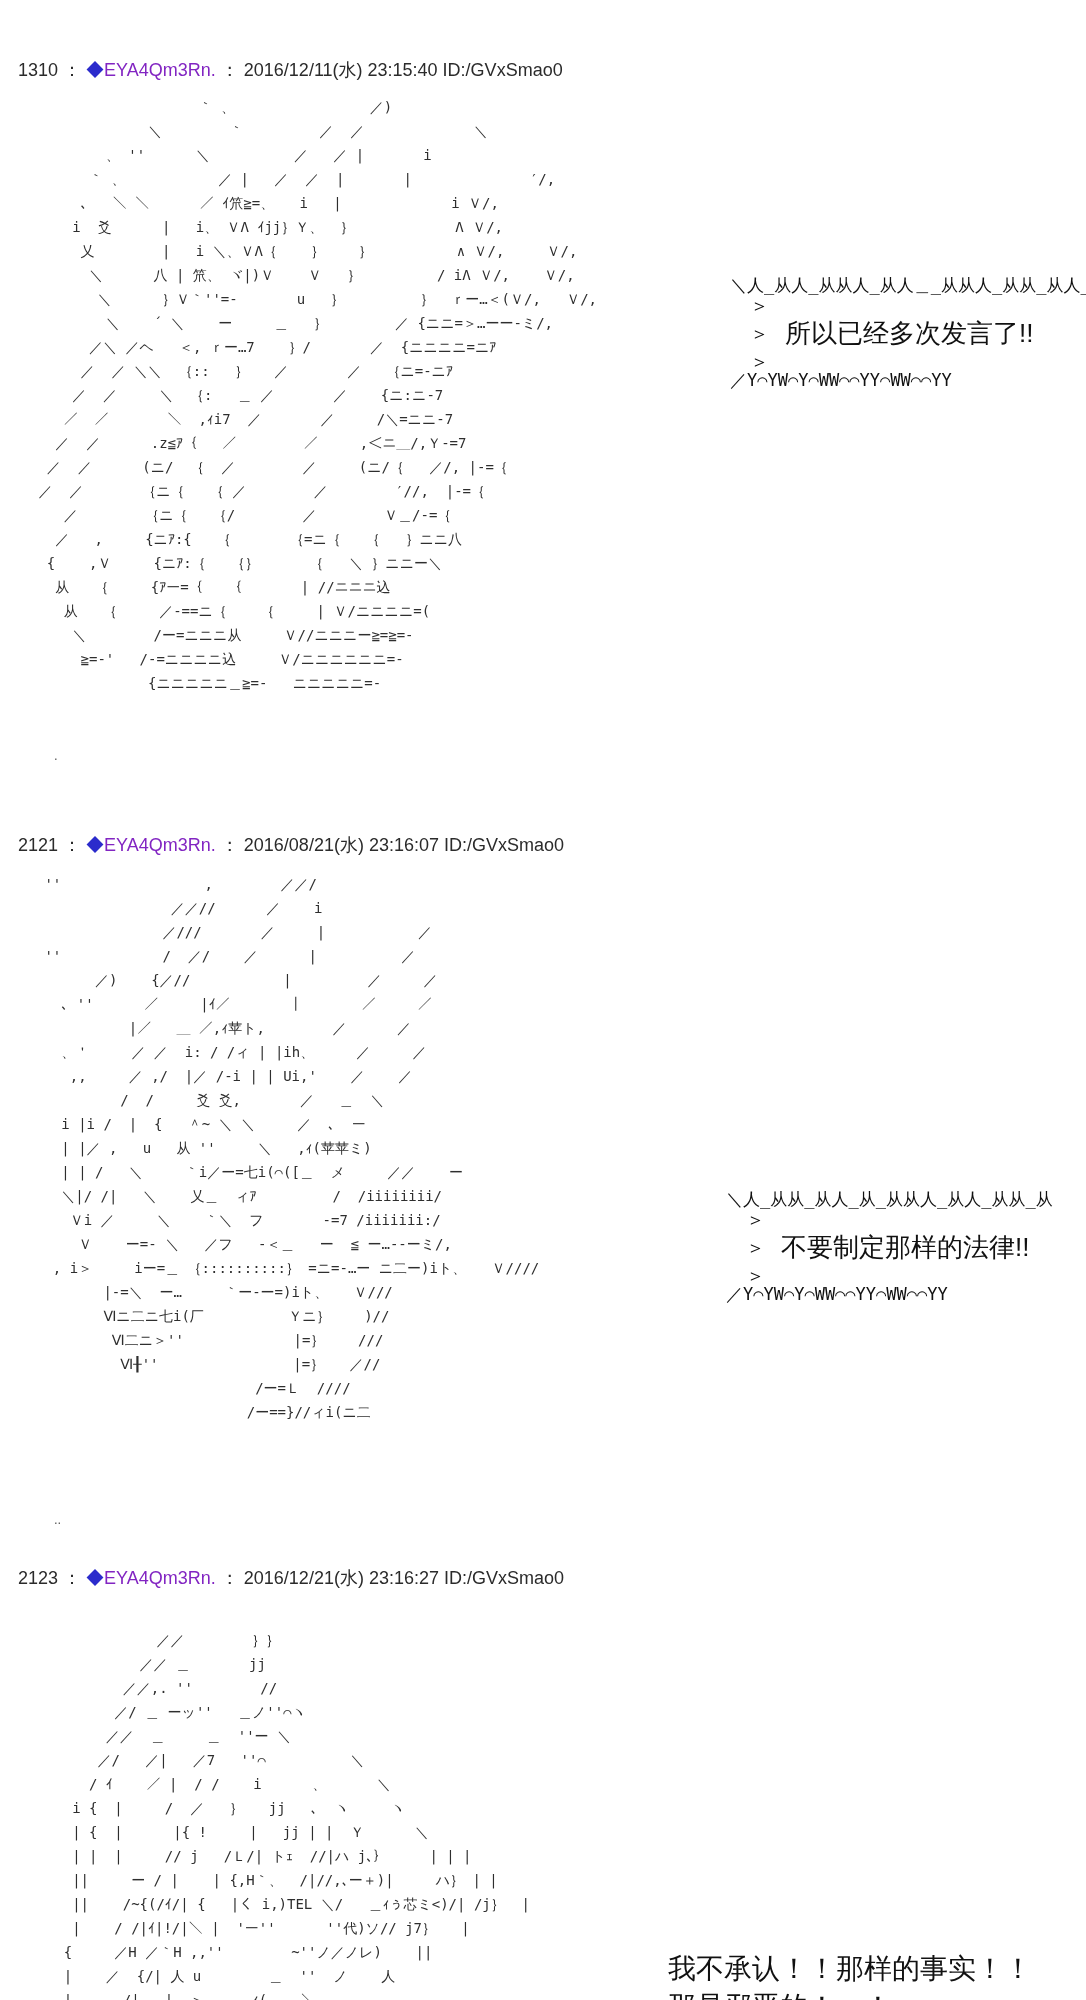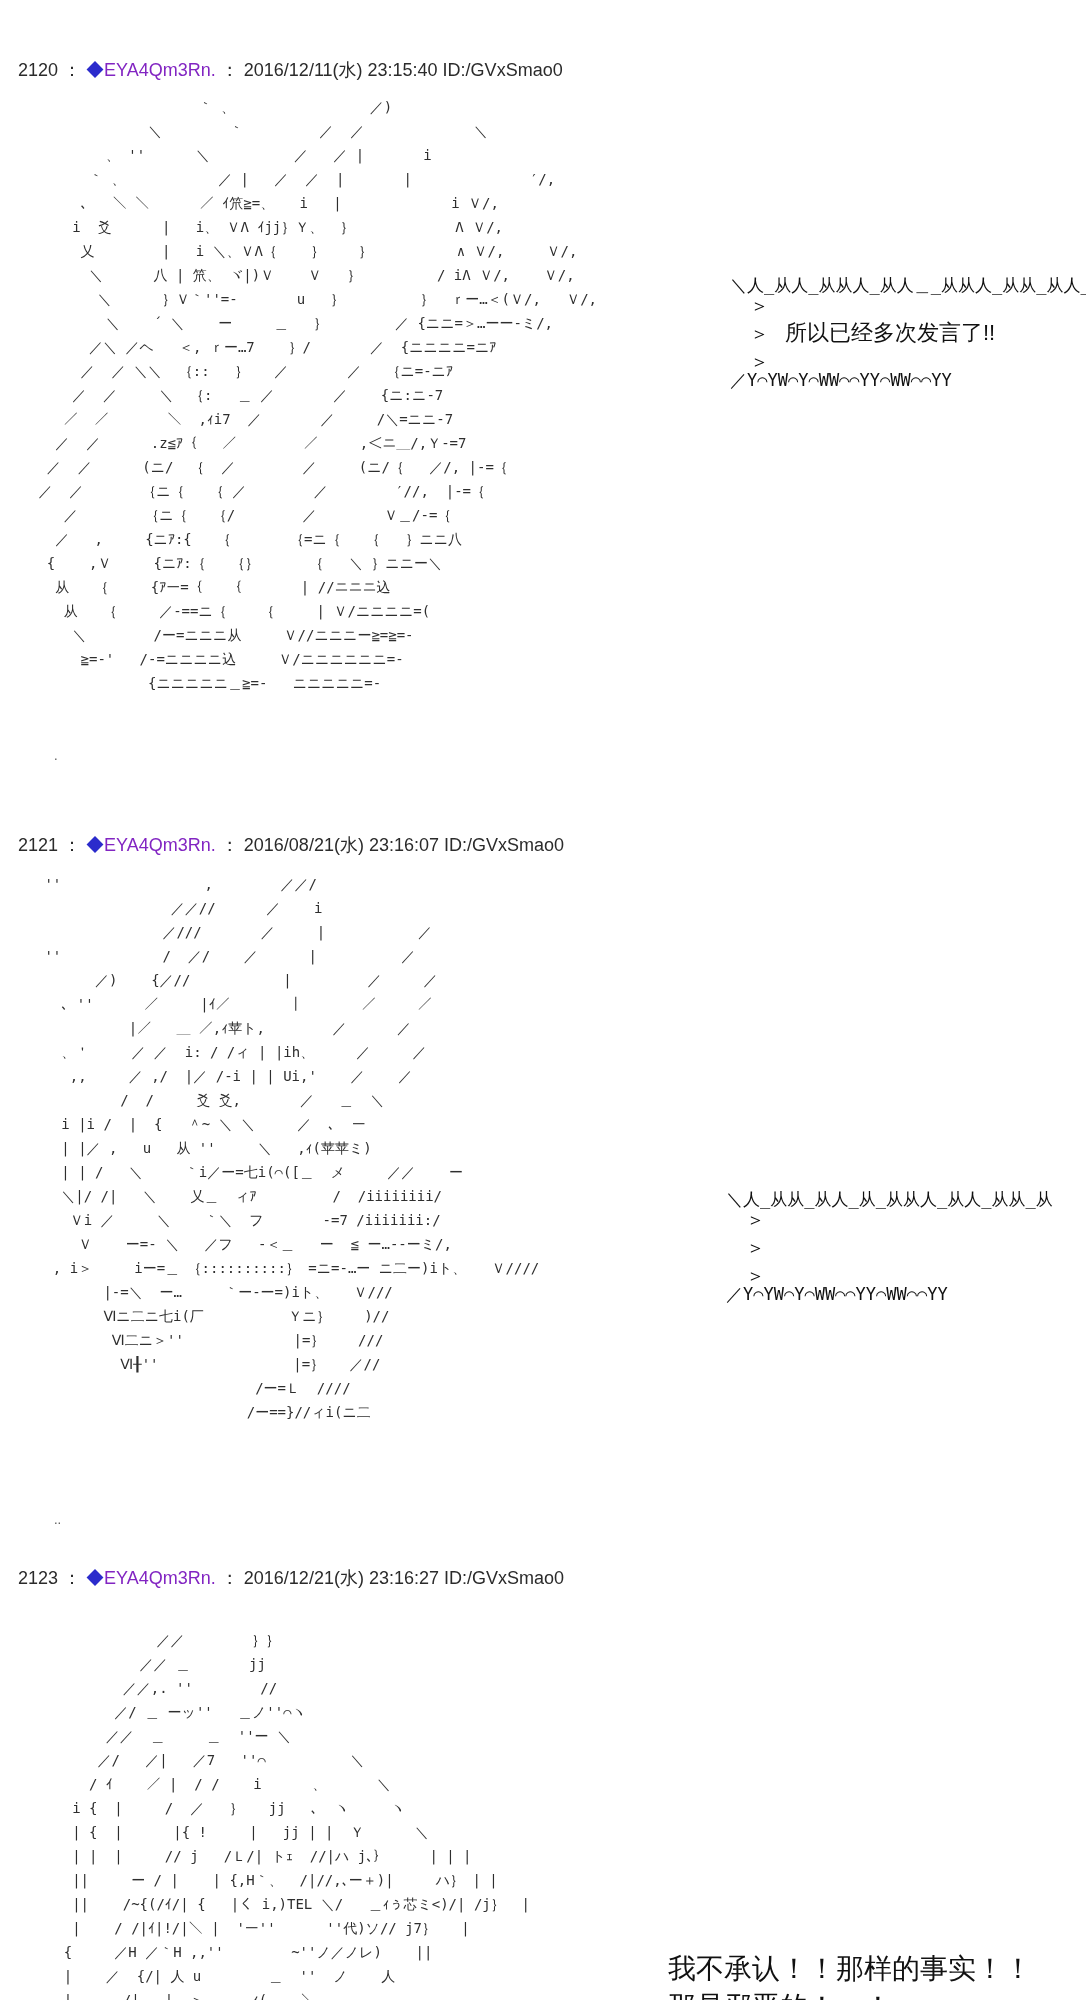--- a/index.html
+++ b/index.html
@@ -24,32 +24,32 @@
   .b-border{
     font-family:"DejaVu Sans Mono",monospace;
     font-size:17px;line-height:19px;white-space:pre;
   }
   .b-row{display:flex;align-items:center;height:20px;}
   .b-row.mid{height:36px;}
   .b-mark{
     font-family:"DejaVu Sans Mono",monospace;
     font-size:19px;margin-left:20px;line-height:1;
   }
-  .b-text{font-size:22px;margin-left:16px;white-space:pre;color:#111111;}
+  .b-text{font-size:26px;margin-left:16px;white-space:pre;color:#111111;}
   .speech{
     position:absolute;font-size:28px;line-height:38px;
     white-space:pre;color:#111111;
   }
   .dot{position:absolute;font-size:13px;color:#555555;}
 </style>
 </head>
 <body>
 
 <div class="post-header" style="top:39px">
-  <span>2120</span><span> ： </span><span class="trip-diamond">◆</span><span class="trip-name">EYA4Qm3Rn.</span><span> ： </span><span>2016/12/11(水) 23:15:40 ID:/GVxSmao0</span>
+  <span>1310</span><span> ： </span><span class="trip-diamond">◆</span><span class="trip-name">EYA4Qm3Rn.</span><span> ： </span><span>2016/12/11(水) 23:15:40 ID:/GVxSmao0</span>
 </div>
 
 <div class="aa" style="left:30px;top:95px">                    ｀ 、                ／)
               ＼        ｀         ／  ／             ＼
          、 ''      ＼          ／   ／ |       i
        ｀ 、           ／ |   ／  ／  |       |              ′/,
       ､   ＼ ＼      ／ ｲ笊≧=、   i   |             i Ｖ/,
      i  爻      |   i、 ＶΛ ｲjj｝Ｙ、  ｝            Λ Ｖ/,
       乂        |   i ＼、ＶΛ｛    ｝    ｝          ∧ Ｖ/,     Ｖ/,
        ＼      八 | 笊、 ヾ|)Ｖ    Ｖ   ｝         / iΛ Ｖ/,    Ｖ/,
@@ -116,20 +116,21 @@
                           /ー=Ｌ  ////
                          /ー==}//ィi(ニ二</div>
 
 <div class="bubble" style="left:726px;top:1190px">
   <div class="b-border">＼人_从从_从人_从_从从人_从人_从从_从</div>
   <div class="b-row">
       <span class="b-mark">＞</span>
     </div>
   <div class="b-row mid">
       <span class="b-mark">＞</span>
+      <span class="b-text">不要制定那样的法律!!</span>
     </div>
   <div class="b-row">
       <span class="b-mark">＞</span>
     </div>
   <div class="b-border">／Y⌒YW⌒Y⌒WW⌒⌒YY⌒WW⌒⌒YY</div>
 </div>
 
 <div class="dot" style="left:54px;top:1512px">..</div>
 
 <div class="post-header" style="top:1547px">

